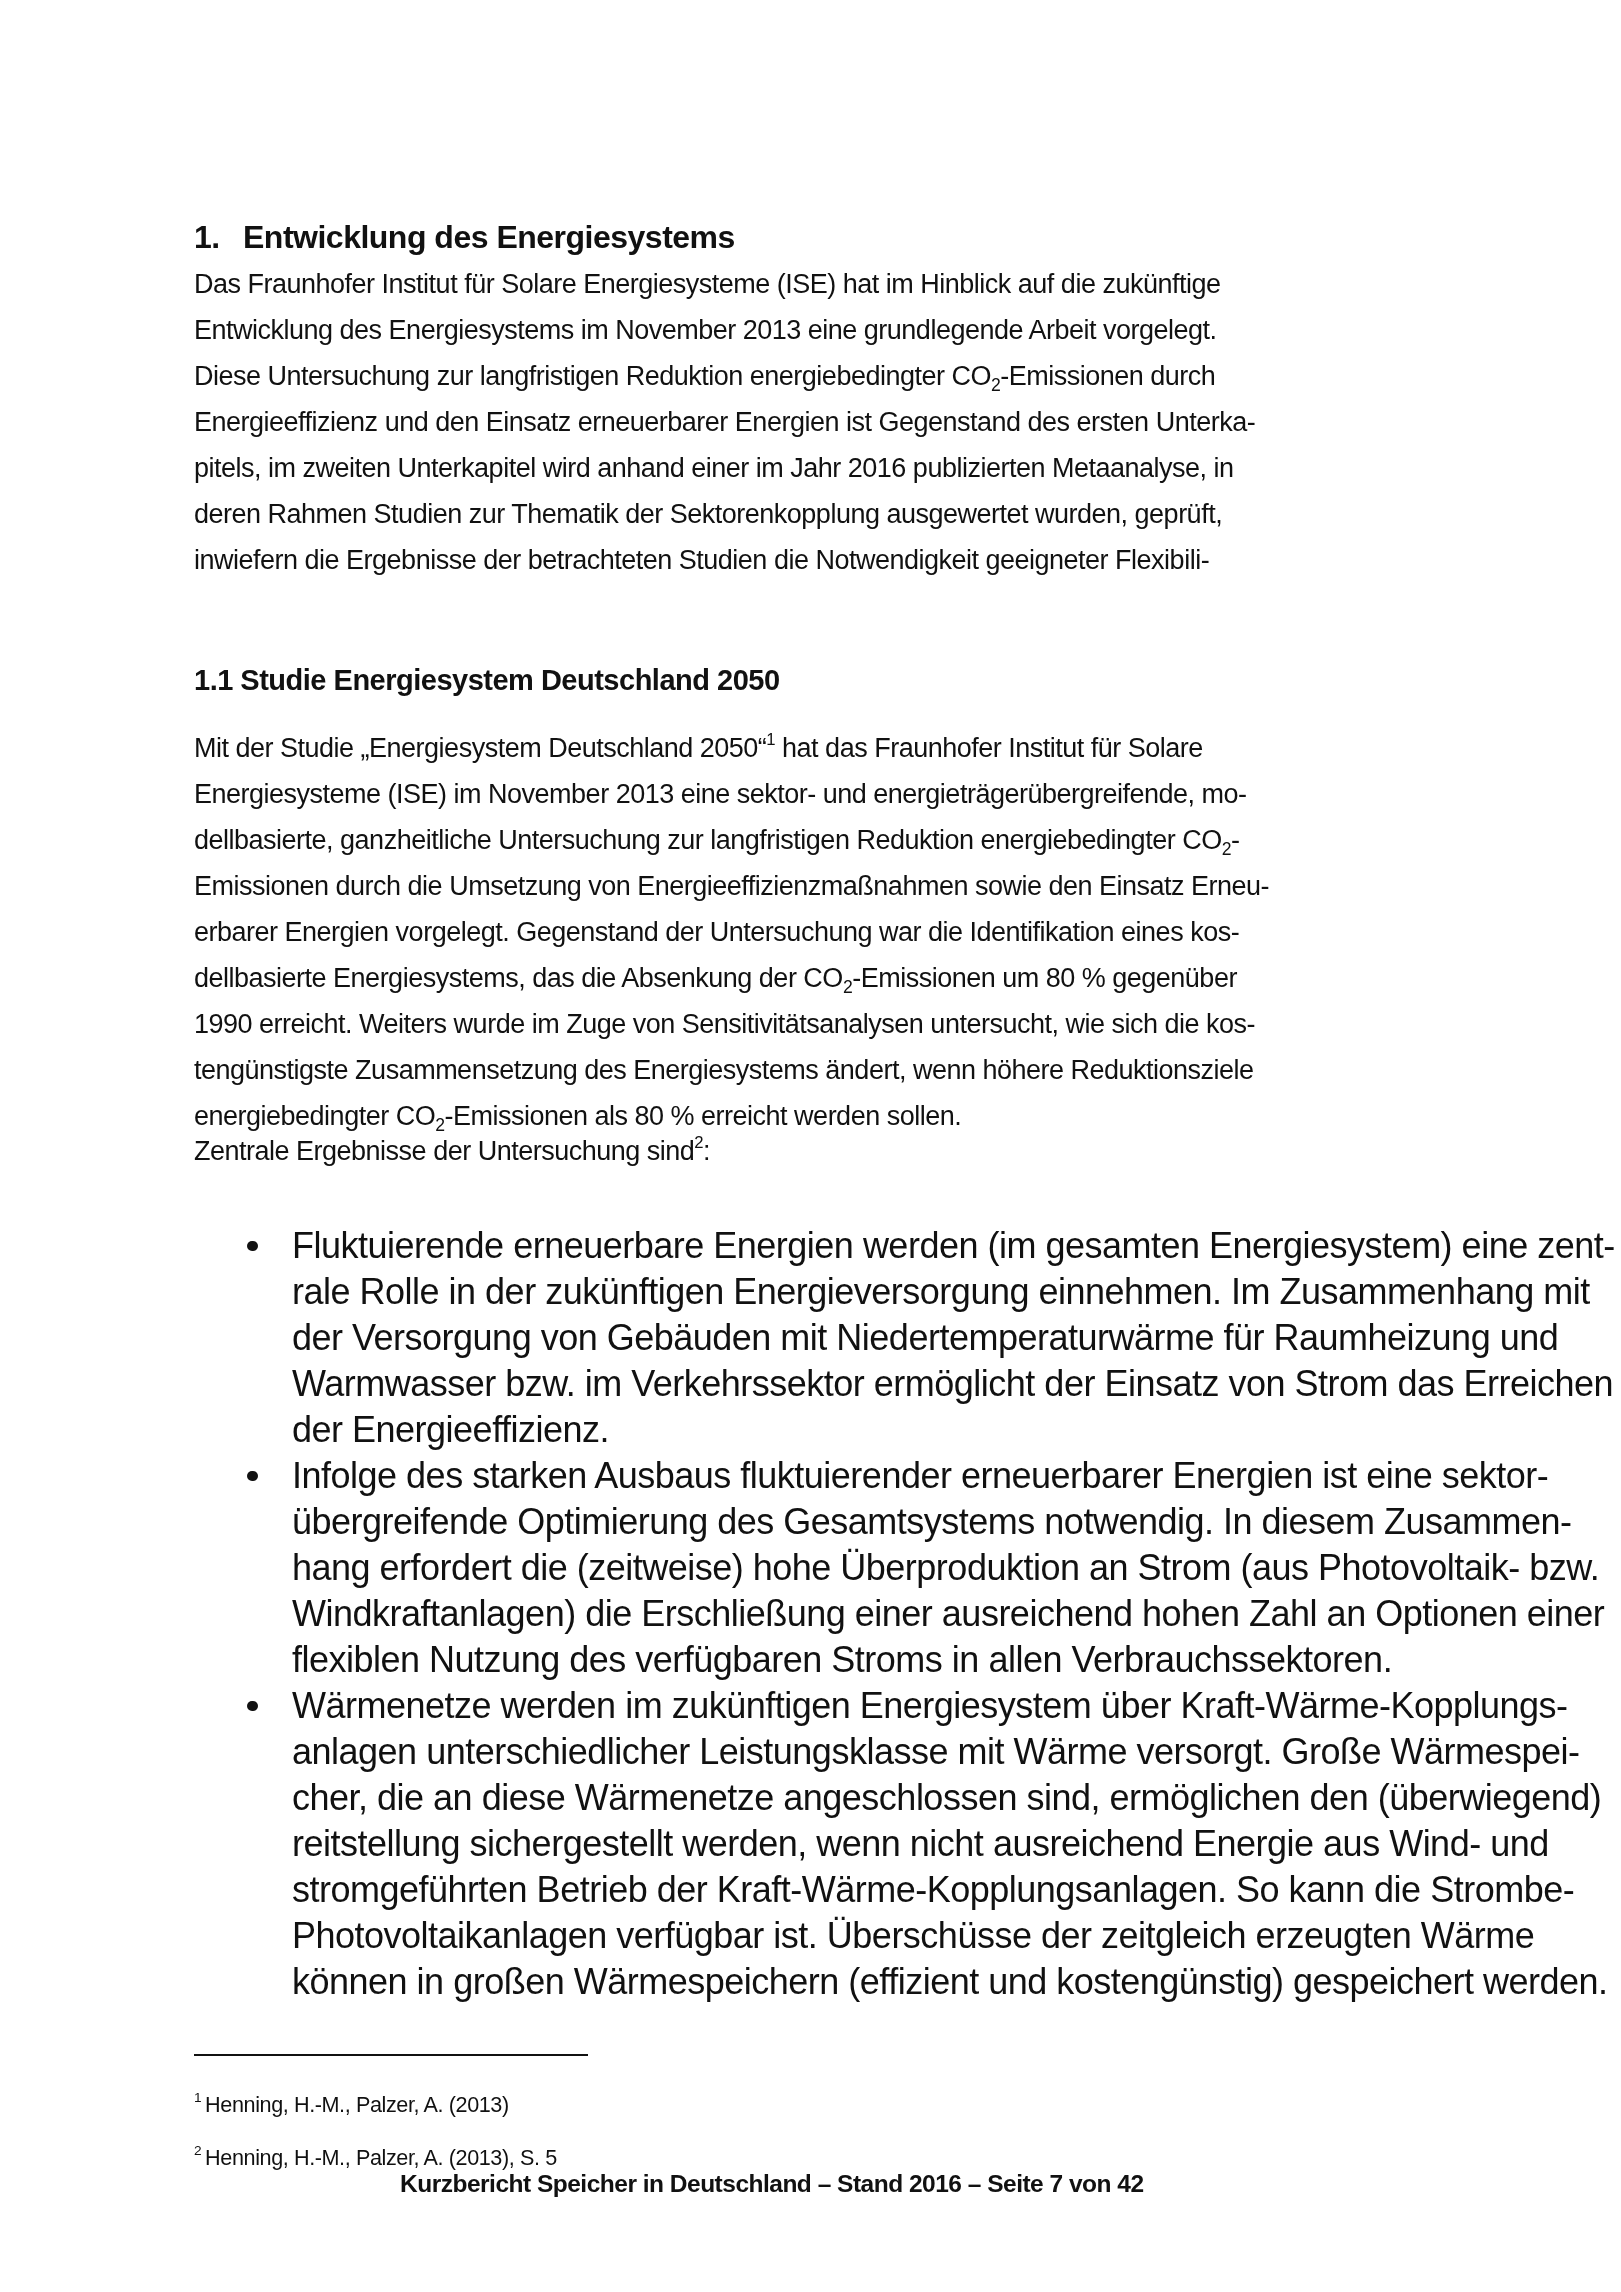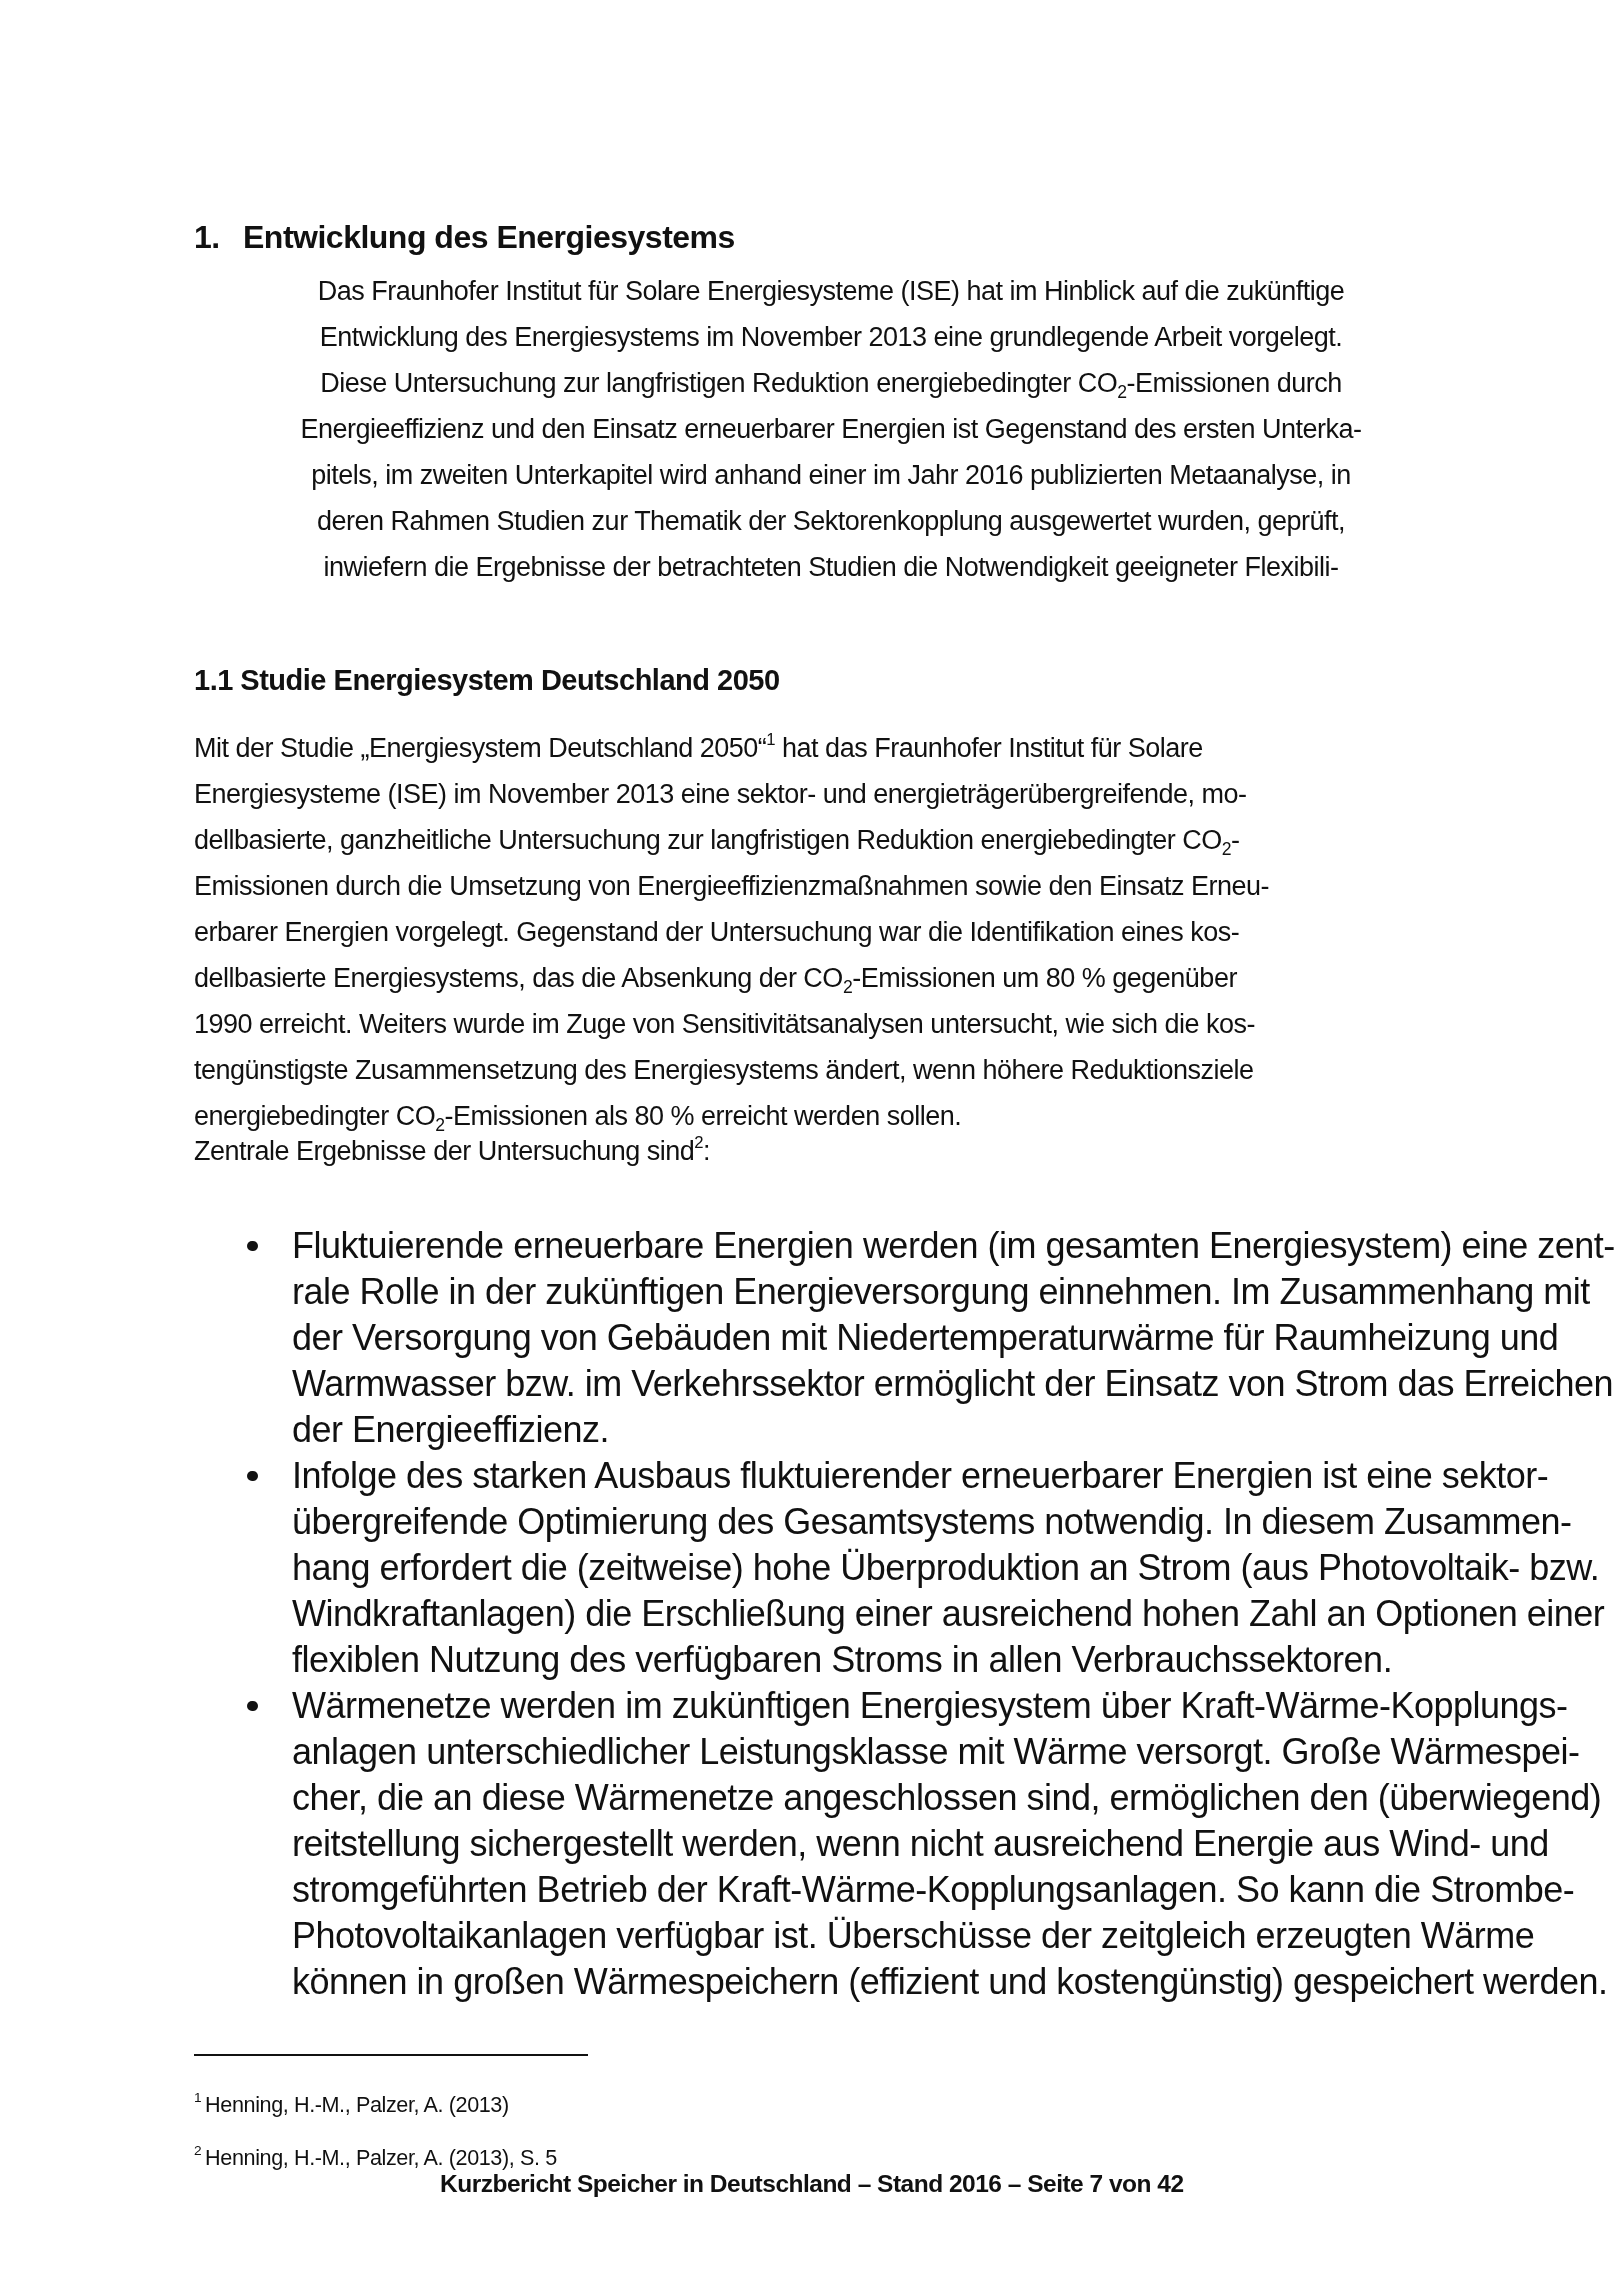--- a/index.html
+++ b/index.html
@@ -114,33 +114,32 @@
       margin-right: 3.9px;
     }
     .footer {
       position: absolute;
       left: 400px;
       top: 2170px;
       font-size: 24.5px;
       font-weight: bold;
       letter-spacing: -0.5px;
       white-space: nowrap;
-      margin-left: 40px;
     }
   </style>
 </head>
 <body>
 
 <div class="page">
 
   <div class="h1">
     <span class="num">1.</span><span>Entwicklung des Energiesystems</span>
   </div>
 
-  <div class="para" style="top:268px;text-align:center;">
+  <div class="para" style="top:261px;">
     <span class="line">Das Fraunhofer Institut für Solare Energiesysteme (ISE) hat im Hinblick auf die zukünftige</span>
     <span class="line">Entwicklung des Energiesystems im November 2013 eine grundlegende Arbeit vorgelegt.</span>
     <span class="line"><span>Diese Untersuchung zur langfristigen Reduktion energiebedingter CO</span><span class="sub">2</span><span>-Emissionen durch</span></span>
     <span class="line">Energieeffizienz und den Einsatz erneuerbarer Energien ist Gegenstand des ersten Unterka-</span>
     <span class="line">pitels, im zweiten Unterkapitel wird anhand einer im Jahr 2016 publizierten Metaanalyse, in</span>
     <span class="line">deren Rahmen Studien zur Thematik der Sektorenkopplung ausgewertet wurden, geprüft,</span>
     <span class="line">inwiefern die Ergebnisse der betrachteten Studien die Notwendigkeit geeigneter Flexibili-</span>
   </div>
 
   <div class="h2">1.1 Studie Energiesystem Deutschland 2050</div>

